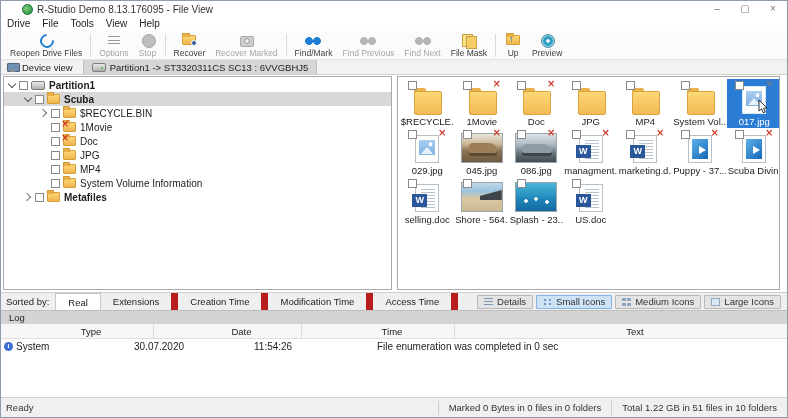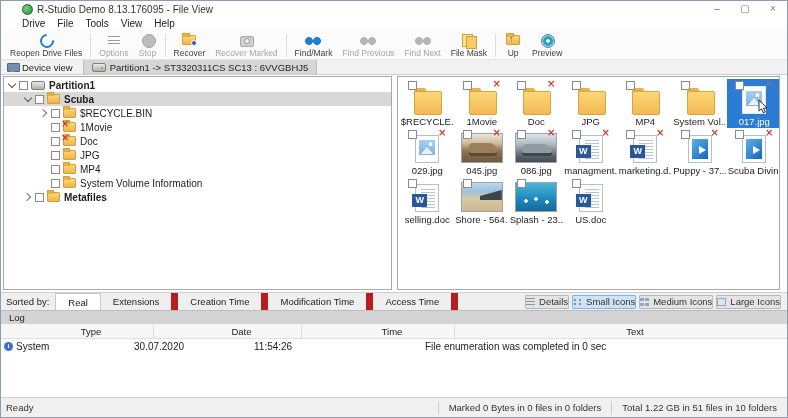--- a/index.html
+++ b/index.html
@@ -9,21 +9,21 @@
     font-family:"Liberation Sans","DejaVu Sans",sans-serif;font-size:10px;color:#222;
     border:1px solid #8f9cab;display:flex;flex-direction:column;overflow:hidden;
   }
   
   .titlebar{height:16px;background:#fff;display:flex;align-items:center;padding-left:5px;flex:none;margin-left:16px;}
   .app-icon{width:11px;height:11px;border-radius:50%;background:radial-gradient(circle at 35% 35%,#7ed07e,#1d8a3c);border:1px solid #156b2d;margin-right:4px;flex:none;}
   .title-text{font-size:10px;color:#333;}
   .win-controls{margin-left:auto;display:flex;height:16px;}
   .win-btn{width:28px;text-align:center;color:#777;font-size:10px;line-height:16px;}
   
-  .menubar{height:14px;background:#fff;display:flex;padding-left:15px;flex:none;}
+  .menubar{height:14px;background:#fff;display:flex;padding-left:0;flex:none;}
   .menu-item{padding:0 6px;font-size:10px;color:#222;line-height:14px;}
   
   .toolbar{height:29px;background:#fbfbfb;border-bottom:1px solid #e3e3e3;display:flex;align-items:stretch;padding:1px 2px 0 4px;flex:none;}
   .tb-group{display:flex;}
   .tb-sep{width:1px;background:#dcdcdc;margin:2px 3px;}
   .tb-btn{display:flex;flex-direction:column;align-items:center;justify-content:flex-start;padding:1px 5px 0 5px;}
   .tb-btn .tb-label{font-size:8.5px;color:#3c3c3c;white-space:nowrap;margin-top:1px;}
   .tb-btn.disabled .tb-label{color:#a5a5a5;}
   .tb-ic{width:18px;height:14px;position:relative;flex:none;}
   
@@ -119,38 +119,38 @@
   .ph-sea::after{content:"";position:absolute;left:4px;top:14px;width:34px;height:8px;
      background:radial-gradient(circle at 6px 4px,#fff 1.5px,transparent 2px),radial-gradient(circle at 16px 2px,#fff 1.5px,transparent 2px),radial-gradient(circle at 27px 5px,#fff 1.5px,transparent 2px);}
   
   .cursor{position:absolute;right:13px;bottom:13px;z-index:5;}
   
   .sortbar{height:18px;background:#efefef;border-top:1px solid #cfcfcf;display:flex;align-items:stretch;flex:none;font-size:9.5px;}
   .sort-label{padding:0 6px 0 5px;align-self:center;color:#222;}
   .sort-tab{padding:2px 12px;border-right:7px solid #b91c1c;color:#222;display:flex;align-items:center;}
   .sort-tab.active{background:#fff;border:1px solid #c8c8c8;border-bottom:none;}
   .view-buttons{margin-left:auto;display:flex;align-items:center;padding-right:6px;gap:3px;}
-  .view-btn{height:14px;display:flex;align-items:center;padding:0 0;background:#e4e4e4;border:1px solid #b9b9b9;border-radius:1px;color:#333;}
+  .view-btn{height:14px;display:flex;align-items:center;padding:0 6px;background:#e4e4e4;border:1px solid #b9b9b9;border-radius:1px;color:#333;}
   .view-btn.active{background:#cfe3f7;border-color:#84b4e2;}
   .vb-ic{width:9px;height:8px;margin-right:4px;flex:none;}
   .vb-details{background:repeating-linear-gradient(180deg,#7a96b5 0 1px,transparent 1px 3px);}
   .vb-small{background:radial-gradient(circle at 2px 2px,#6f94c0 1.1px,transparent 1.4px),radial-gradient(circle at 7px 2px,#6f94c0 1.1px,transparent 1.4px),radial-gradient(circle at 2px 6px,#6f94c0 1.1px,transparent 1.4px),radial-gradient(circle at 7px 6px,#6f94c0 1.1px,transparent 1.4px);}
   .vb-medium{background:linear-gradient(#8fa8c4,#8fa8c4) 0 0/4px 3px no-repeat,linear-gradient(#8fa8c4,#8fa8c4) 5px 0/4px 3px no-repeat,linear-gradient(#8fa8c4,#8fa8c4) 0 5px/4px 3px no-repeat,linear-gradient(#8fa8c4,#8fa8c4) 5px 5px/4px 3px no-repeat;}
   .vb-large{border:1px solid #8fa8c4;background:#dce6f0;}
   
   .logpanel{height:87px;flex:none;display:flex;flex-direction:column;border-top:1px solid #bdbdbd;}
   .log-title{height:13px;background:#d4d4d4;font-size:9.5px;color:#222;padding-left:8px;line-height:13px;flex:none;}
   .log-header{height:15px;display:flex;background:#f7f7f7;border-bottom:1px solid #e0e0e0;flex:none;}
   .lh-cell{font-size:9.5px;color:#222;text-align:center;border-right:1px solid #dcdcdc;display:flex;align-items:center;justify-content:center;margin-left:28px;}
   .lh-type{width:125px;}.lh-date{width:120px;}.lh-time{width:125px;}.lh-text{flex:1;border-right:none;}
   .log-row{height:14px;display:flex;align-items:center;flex:none;}
   .lr-type{width:125px;display:flex;align-items:center;padding-left:3px;}
   .lr-date{width:120px;padding-left:8px;}
   .lr-time{width:125px;padding-left:8px;}
-  .lr-text{flex:1;padding-left:6px;margin-left:48px;}
+  .lr-text{flex:1;padding-left:6px;}
   .info-ic{width:9px;height:9px;border-radius:50%;background:#3e6fd0;color:#fff;font-size:7px;font-weight:bold;text-align:center;line-height:9px;margin-right:3px;flex:none;font-family:"Liberation Serif",serif;}
   .log-rest{flex:1;background:#fff;}
   
   .statusbar{height:20px;background:#f0f0f0;border-top:1px solid #d0d0d0;display:flex;align-items:center;flex:none;font-size:9.5px;color:#333;}
   .sb-ready{padding-left:5px;}
   .sb-right{margin-left:auto;display:flex;height:100%;align-items:center;}
   .sb-seg{padding:0 10px;border-left:1px solid #cdcdcd;height:14px;display:flex;align-items:center;}
 </style>
 </head>
 <body>

